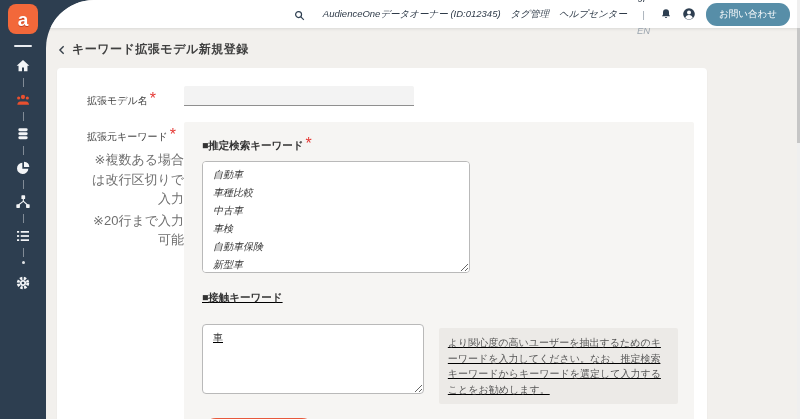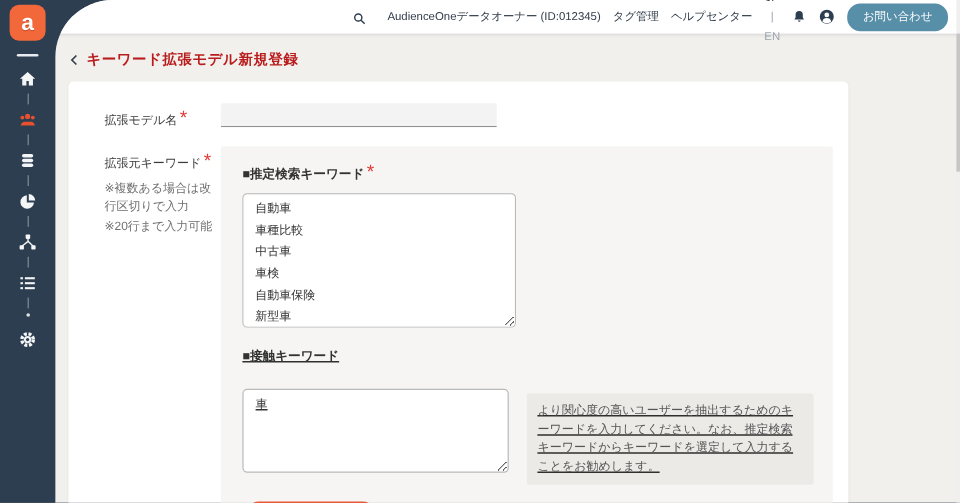--- a/index.html
+++ b/index.html
@@ -22,51 +22,51 @@
   .nav-icon.active{color:#e8502f;}
   .connector{width:1px;height:9px;background:rgba(255,255,255,.4);margin:2px 0;}
   .tiny-dot{width:3px;height:3px;border-radius:50%;background:rgba(255,255,255,.85);margin:2px 0;}
   .gear-wrap{margin-top:8px;}
 
   
   .main{position:absolute;left:46px;top:0;right:0;bottom:0;background:var(--pagebg);
     border-top-left-radius:48px;overflow:hidden;}
   .topbar{height:28px;background:#fff;display:flex;align-items:center;justify-content:flex-end;
     padding-right:10px;gap:10px;box-shadow:0 1px 3px rgba(0,0,0,.10);position:relative;z-index:2;}
-  .topbar .item{font-size:9.5px;color:#2f3b49;white-space:nowrap;cursor:pointer;display:flex;align-items:flex-end;gap:18px;}
+  .topbar .item{font-size:9.5px;color:#2f3b49;white-space:nowrap;cursor:pointer;display:flex;align-items:flex-end;gap:18px;font-style:italic;}
   .topbar .muted{color:#9aa4ae;cursor:default;}
   .topbar .lang{display:flex;gap:5px;align-items:center;flex-direction:column;}
   .topbar .lang .en{color:#9aa4ae;}
   .icon-btn{color:#2d3e50;display:flex;align-items:center;cursor:pointer;}
   .icon-btn svg{display:block;}
   .contact-btn{background:var(--steel);color:#fff;border:none;border-radius:11px;
     padding:5px 13px;font-size:9.5px;cursor:pointer;white-space:nowrap;}
 
   
   .content{padding:13px 0 0 11px;}
-  .page-title-row{display:flex;align-items:center;gap:5px;color:#b91c1c;cursor:default;}
+  .page-title-row{display:flex;align-items:center;gap:5px;color:#404040;cursor:default;}
   .back-chevron{color:#363f49;display:flex;align-items:center;cursor:pointer;}
   .page-title{font-size:12px;font-weight:bold;letter-spacing:.5px;}
 
   .card{margin-top:10px;width:650px;min-height:330px;background:#fff;border-radius:4px;
     box-shadow:0 1px 2px rgba(0,0,0,.05);padding:18px 14px 24px 30px;}
   .form-row{display:flex;margin-bottom:14px;}
   .label-col{width:97px;flex:0 0 97px;padding-top:4px;}
   .field-label{font-size:10px;color:#3b3b3b;}
   .req{color:var(--req);margin-left:2px;}
-  .label-note{font-size:10px;color:#6f6f6f;margin-top:6px;line-height:1.5;}
+  .label-note{font-size:13px;color:#6f6f6f;margin-top:6px;line-height:1.5;text-align:right;}
   .text-input{width:230px;height:20px;background:#f3f3f3;border:none;border-bottom:1px solid #8f8f8f;
     font-size:10px;padding:0 6px;color:#333;border-radius:2px 2px 0 0;}
 
   .panel{width:510px;background:var(--panel);border-radius:2px;padding:13px 16px 16px 18px;}
   .panel-heading{font-size:10.5px;font-weight:bold;color:#333;}
   .ta-row{display:flex;align-items:center;margin-top:8px;}
   textarea{border:1px solid #b9b9b9;border-radius:4px;background:#fff;font-size:10px;
     line-height:1.8;padding:4px 10px;color:#333;resize:both;}
-  .ta-large{width:228px;height:112px;}
+  .ta-large{width:268px;height:112px;font-style:italic;}
   .ta-small{width:228px;height:70px;}
   .search-kw-btn{background:var(--navy);color:#fff;border:none;border-radius:13px;
     padding:6px 14px;font-size:9.5px;margin-left:16px;cursor:pointer;white-space:nowrap;}
   .section-2{margin-top:14px;text-decoration:underline;}
   .hint-box{width:246px;background:var(--hint);border-radius:2px;margin-left:15px;align-self:center;
     font-size:10px;color:#555;line-height:1.55;padding:7px 9px;margin-top:15px;}
   .actions-row{display:flex;align-items:center;margin-top:14px;gap:12px;}
   .estimate-btn{background:var(--orange);color:#fff;border:none;border-radius:15px;
     padding:7px 15px;font-size:10px;letter-spacing:2px;cursor:pointer;white-space:nowrap;}
   .history{font-size:9.5px;color:#3b3b3b;font-weight:bold;}

